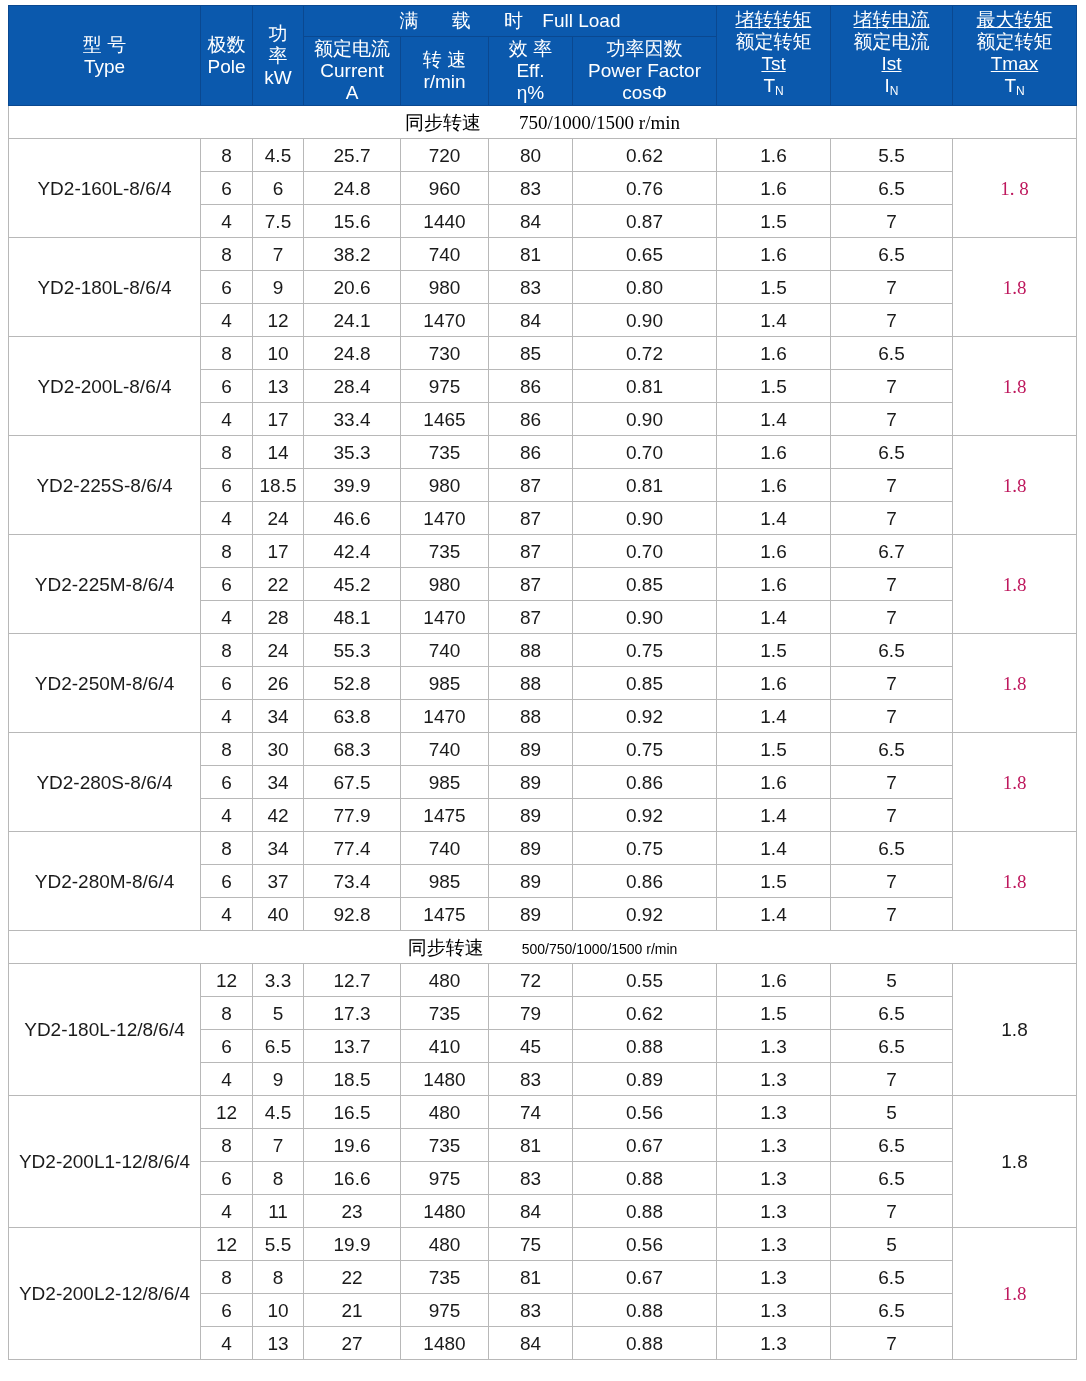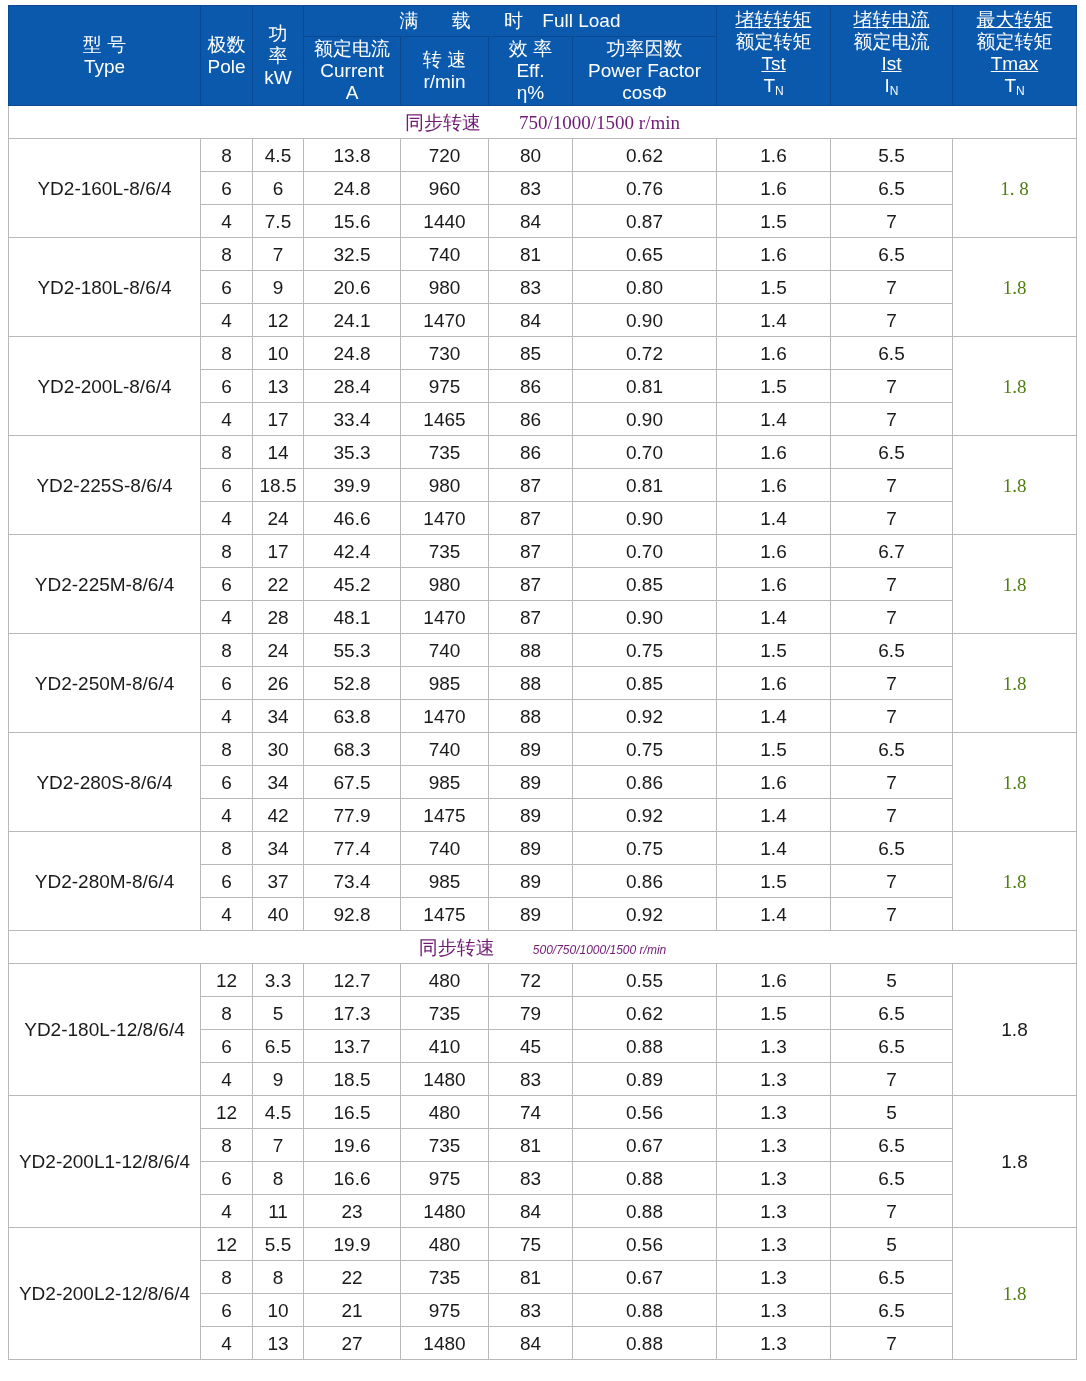--- a/index.html
+++ b/index.html
@@ -31,28 +31,28 @@
   thead tr.h1 th { height: 30px; }
   thead tr.h2 th { height: 68px; }
   .hdr-line { display: block; }
   .ul { text-decoration: underline; }
   .sub { font-size: 12px; vertical-align: -3px; }
   .fl-cn { letter-spacing: 14px; }
   .section-row td {
     height: 32px;
     font-family: "Liberation Serif", serif;
     font-size: 20px;
-    color: #701a75;
+    color: #000000;
     border-left: 1px solid #b8b8b8;
     border-right: 1px solid #b8b8b8;
   }
   .section-row .sp { display: inline-block; width: 38px; }
   tbody tr.dr td { height: 32px; }
   td.type { font-size: 19px; margin-left: 32px; }
-  td.tmax-serif { font-family: "Liberation Serif", serif; font-size: 20px; color: #4d7c0f; margin-left: 28px; }
+  td.tmax-serif { font-family: "Liberation Serif", serif; font-size: 20px; color: #be185d; margin-left: 28px; }
   td.tmax-sans { font-family: "Liberation Sans", sans-serif; font-size: 19px; }
 </style>
 </head>
 <body>
 
 <div class="wrap">
 <table class="spec">
   <colgroup>
     <col style="width:192px">
         <col style="width:52px">
@@ -126,21 +126,21 @@
     </tr>
   </thead>
   <tbody id="tbody">
         <tr class="section-row">
           <td colspan="10"><span>同步转速</span><span class="sp"></span><span>750/1000/1500 r/min</span></td>
         </tr>
         <tr class="dr">
           <td class="type" rowspan="3">YD2-160L-8/6/4</td>
           <td>8</td>
           <td>4.5</td>
-          <td>13.8</td>
+          <td>25.7</td>
           <td>720</td>
           <td>80</td>
           <td>0.62</td>
           <td>1.6</td>
           <td>5.5</td>
           <td class="tmax-serif" rowspan="3">1. 8</td>
         </tr>
         <tr class="dr">
           <td>6</td>
           <td>6</td>
@@ -158,21 +158,21 @@
           <td>1440</td>
           <td>84</td>
           <td>0.87</td>
           <td>1.5</td>
           <td>7</td>
         </tr>
         <tr class="dr">
           <td class="type" rowspan="3">YD2-180L-8/6/4</td>
           <td>8</td>
           <td>7</td>
-          <td>32.5</td>
+          <td>38.2</td>
           <td>740</td>
           <td>81</td>
           <td>0.65</td>
           <td>1.6</td>
           <td>6.5</td>
           <td class="tmax-serif" rowspan="3">1.8</td>
         </tr>
         <tr class="dr">
           <td>6</td>
           <td>9</td>
@@ -379,21 +379,21 @@
           <td>4</td>
           <td>40</td>
           <td>92.8</td>
           <td>1475</td>
           <td>89</td>
           <td>0.92</td>
           <td>1.4</td>
           <td>7</td>
         </tr>
         <tr class="section-row">
-          <td colspan="10"><span>同步转速</span><span class="sp"></span><span style="font-family:'Liberation Sans',sans-serif;font-size:12px;font-style:italic;">500/750/1000/1500 r/min</span></td>
+          <td colspan="10"><span>同步转速</span><span class="sp"></span><span style="font-family:'Liberation Sans',sans-serif;font-size:14px;">500/750/1000/1500 r/min</span></td>
         </tr>
         <tr class="dr">
           <td class="type" rowspan="4">YD2-180L-12/8/6/4</td>
           <td>12</td>
           <td>3.3</td>
           <td>12.7</td>
           <td>480</td>
           <td>72</td>
           <td>0.55</td>
           <td>1.6</td>

